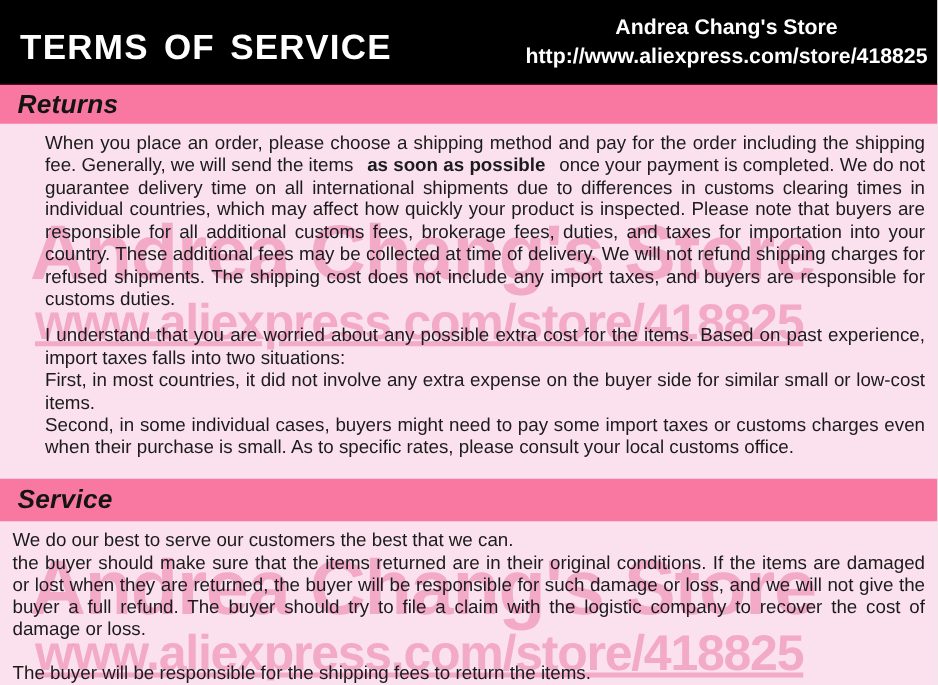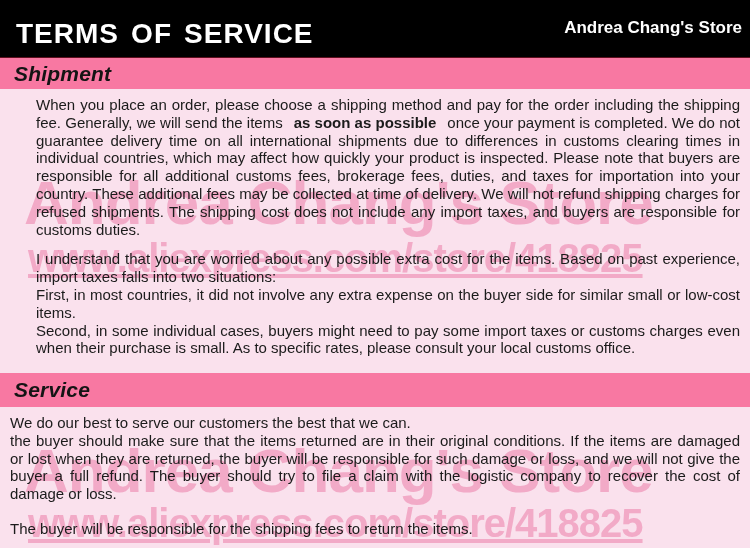--- a/index.html
+++ b/index.html
@@ -11,21 +11,21 @@
     overflow: hidden;
     background: #FAE1ED;
     font-family: "Liberation Sans", sans-serif;
     color: #1b1b1b;
   }
 
   
   .header-bar {
     position: relative;
     z-index: 2;
-    height: 58px;
+    height: 68px;
     background: #000000;
     display: flex;
     justify-content: space-between;
     align-items: center;
     padding: 0 6px 0 16px;
     border-bottom: 1px solid #5d0f1e;
   }
   .page-title {
     color: #ffffff;
     font-variant: small-caps;
@@ -107,25 +107,26 @@
 
   <div class="wm wm-big wm1a">Andrea Chang's Store</div>
   <div class="wm wm-small wm1b">www.aliexpress.com/store/418825</div>
   <div class="wm wm-big wm2a">Andrea Chang's Store</div>
   <div class="wm wm-small wm2b">www.aliexpress.com/store/418825</div>
 
   <div class="header-bar">
     <div class="page-title">Terms of Service</div>
     <div class="store-info">
       <div>Andrea Chang's Store</div>
+      <div>http://www.aliexpress.com/store/418825</div>
     </div>
   </div>
 
   <div class="band band-shipment">
-    <span class="band-title">Shipment</span>
+    <span class="band-title">Returns</span>
   </div>
   <div class="section-body body-shipment">
     <p class="para"><span>When you place an order, please choose a shipping method and pay for the order including the shipping fee. Generally, we will send the items</span><span class="bold-run">as soon as possible</span><span>once your payment is completed. We do not guarantee delivery time on all international shipments due to differences in customs clearing times in individual countries, which may affect how quickly your product is inspected. Please note that buyers are responsible for all additional customs fees, brokerage fees, duties, and taxes for importation into your country. These additional fees may be collected at time of delivery. We will not refund shipping charges for refused shipments. The shipping cost does not include any import taxes, and buyers are responsible for customs duties.</span></p>
     <p class="para">I understand that you are worried about any possible extra cost for the items. Based on past experience, import taxes falls into two situations:
 First, in most countries, it did not involve any extra expense on the buyer side for similar small or low-cost items.
 Second, in some individual cases, buyers might need to pay some import taxes or customs charges even when their purchase is small. As to specific rates, please consult your local customs office.</p>
 
   </div>
 
   <div class="band band-returns">

